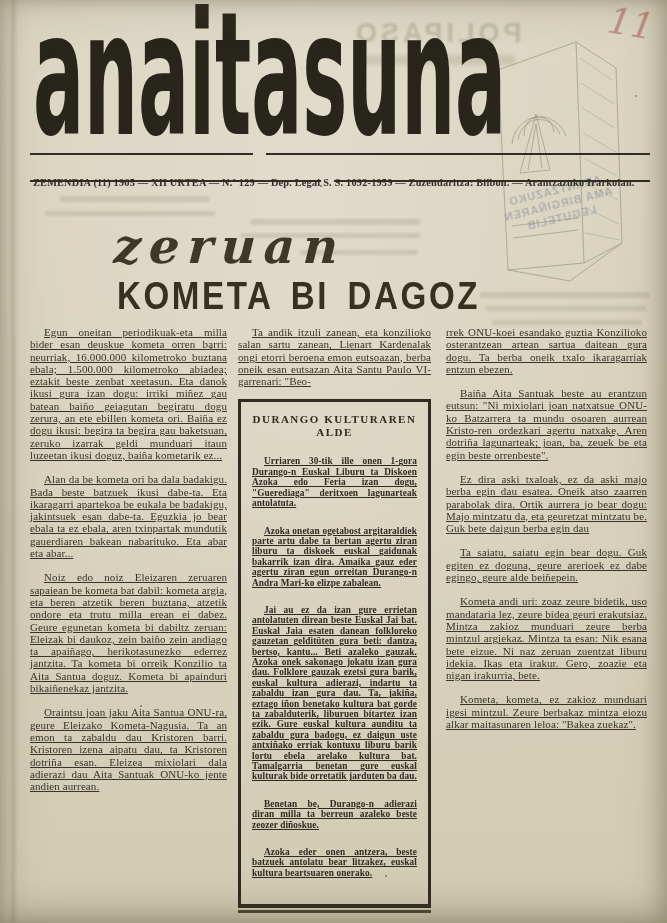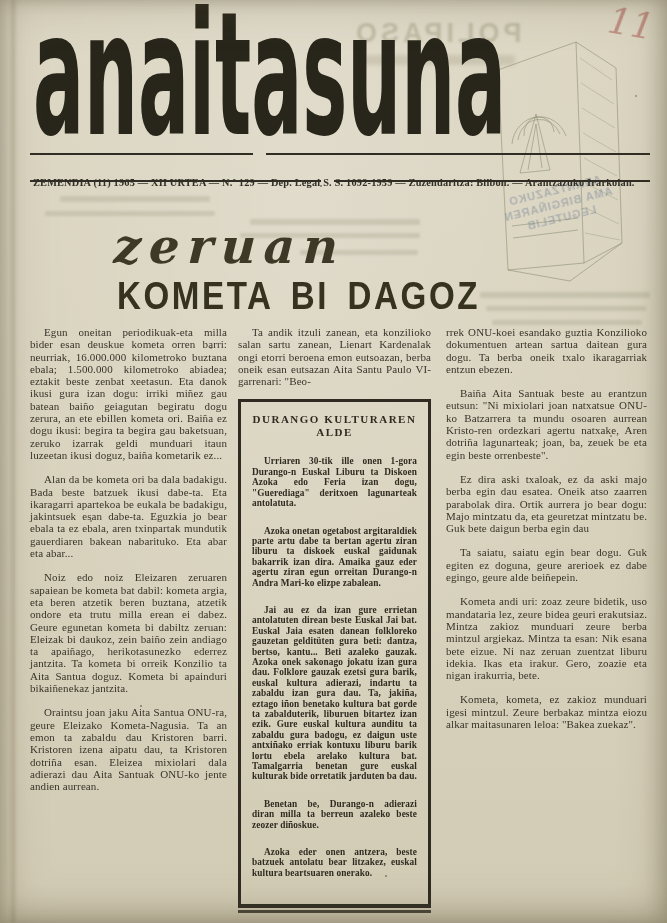--- a/index.html
+++ b/index.html
@@ -53,21 +53,21 @@
     font:bold 10.3px/14px "Liberation Serif",serif;color:#302e26;letter-spacing:0.2px;}
   .title-script{position:absolute;left:114px;top:222px;margin:0;
     font:italic bold 48px/1 "DejaVu Serif",serif;letter-spacing:8px;color:#3d3926;
     transform:skewX(-3deg);}
   .title-main{position:absolute;left:117px;top:276px;margin:0;white-space:nowrap;
     font:bold 39px/1 "Liberation Sans",sans-serif;letter-spacing:3px;word-spacing:8px;
     color:#35321f;transform:scaleX(0.85);transform-origin:0 0;}
 
   .col{position:absolute;top:326px;text-align:justify;
     font-size:11px;line-height:12.3px;letter-spacing:0.1px;color:#38342a;}
-  .col p{margin:0 0 12px;}
+  .col p{margin:0 0 12px;text-decoration:underline;}
   .col p.indent{text-indent:14px;}
   .col1{left:30px;width:197px;}
   .col2{left:238px;width:193px;}
   .col3{left:446px;width:201px;}
 
   .kbox{position:relative;margin-top:2px;border:3px solid #2f2b22;border-bottom-width:4px;
     padding:9px 11px 18px;color:#2f2b21;font-weight:bold;
     font-size:9.3px;line-height:10.4px;letter-spacing:0.1px;}
   .kbox::after{content:"";position:absolute;left:-3px;right:-3px;bottom:-9px;height:3px;
     background:rgba(47,43,34,0.85);}
@@ -143,21 +143,21 @@
       <div class="box-title">DURANGO KULTURAREN ALDE</div>
       <p class="indent">Urriaren 30-tik ille onen 1-gora Durango-n Euskal Liburu ta Diskoen Azoka edo Feria izan dogu, "Guerediaga" deritxoen lagunarteak antolatuta.</p>
       <p class="indent">Azoka onetan ogetabost argitaraldiek parte artu dabe ta bertan agertu ziran liburu ta diskoek euskal gaidunak bakarrik izan dira. Amaika gauz eder agertu ziran egun orreitan Durango-n Andra Mari-ko elizpe zabalean.</p>
       <p class="indent">Jai au ez da izan gure errietan antolatuten direan beste Euskal Jai bat. Euskal Jaia esaten danean folkloreko gauzetan gelditüten gura beti: dantza, bertso, kantu... Beti azaleko gauzak. Azoka onek sakonago jokatu izan gura dau. Folklore gauzak ezetsi gura barik, euskal kultura adierazi, indartu ta zabaldu izan gura dau. Ta, jakiña, eztago iñon benetako kultura bat gorde ta zabalduterik, liburuen bitartez izan ezik. Gure euskal kultura aunditu ta zabaldu gura badogu, ez daigun uste antxiñako erriak kontuxu liburu barik lortu ebela arelako kultura bat. Tamalgarria benetan gure euskal kulturak bide orretatik jarduten ba dau.</p>
       <p class="indent">Benetan be, Durango-n adierazi diran milla ta berreun azaleko beste zeozer diñoskue.</p>
       <p class="indent">Azoka eder onen antzera, beste batzuek antolatu bear litzakez, euskal kultura beartsuaren onerako.</p>
     </div>
   </div>
 
   <div class="col col3">
-    <p>rrek ONU-koei esandako guztia Konzilioko dokumentuen artean sartua daitean gura dogu. Ta berba oneik txalo ikaragarriak entzun ebezen.</p>
+    <p>rrek ONU-koei esandako guztia Konzilioko osterantzean artean sartua daitean gura dogu. Ta berba oneik txalo ikaragarriak entzun ebezen.</p>
     <p class="indent">Baiña Aita Santuak beste au erantzun eutsun: "Ni mixiolari joan natxatsue ONU-ko Batzarrera ta mundu osoaren aurrean Kristo-ren ordezkari agertu natxake, Aren dotriña lagunarteak; joan, ba, zeuek be eta egin beste orrenbeste".</p>
     <p class="indent">Ez dira aski txaloak, ez da aski majo berba egin dau esatea. Oneik atso zaarren parabolak dira. Ortik aurrera jo bear dogu: Majo mintzatu da, eta geuretzat mintzatu be. Guk bete daigun berba egin dau</p>
     <p class="indent">Ta saiatu, saiatu egin bear dogu. Guk egiten ez doguna, geure arerioek ez dabe egingo, geure alde beiñepein.</p>
     <p class="indent">Kometa andi uri: zoaz zeure bidetik, uso mandataria lez, zeure bidea geuri erakutsiaz. Mintza zakioz munduari zeure berba mintzul argiekaz. Mintza ta esan: Nik esana bete eizue. Ni naz zeruan zuentzat liburu idekia. Ikas eta irakur. Gero, zoazie eta nigan irakurria, bete.</p>
     <p class="indent">Kometa, kometa, ez zakioz munduari igesi mintzul. Zeure berbakaz mintza eiozu alkar maitasunaren leloa: "Bakea zuekaz".</p>
   </div>
 
 </div>
 
 </body></html>

